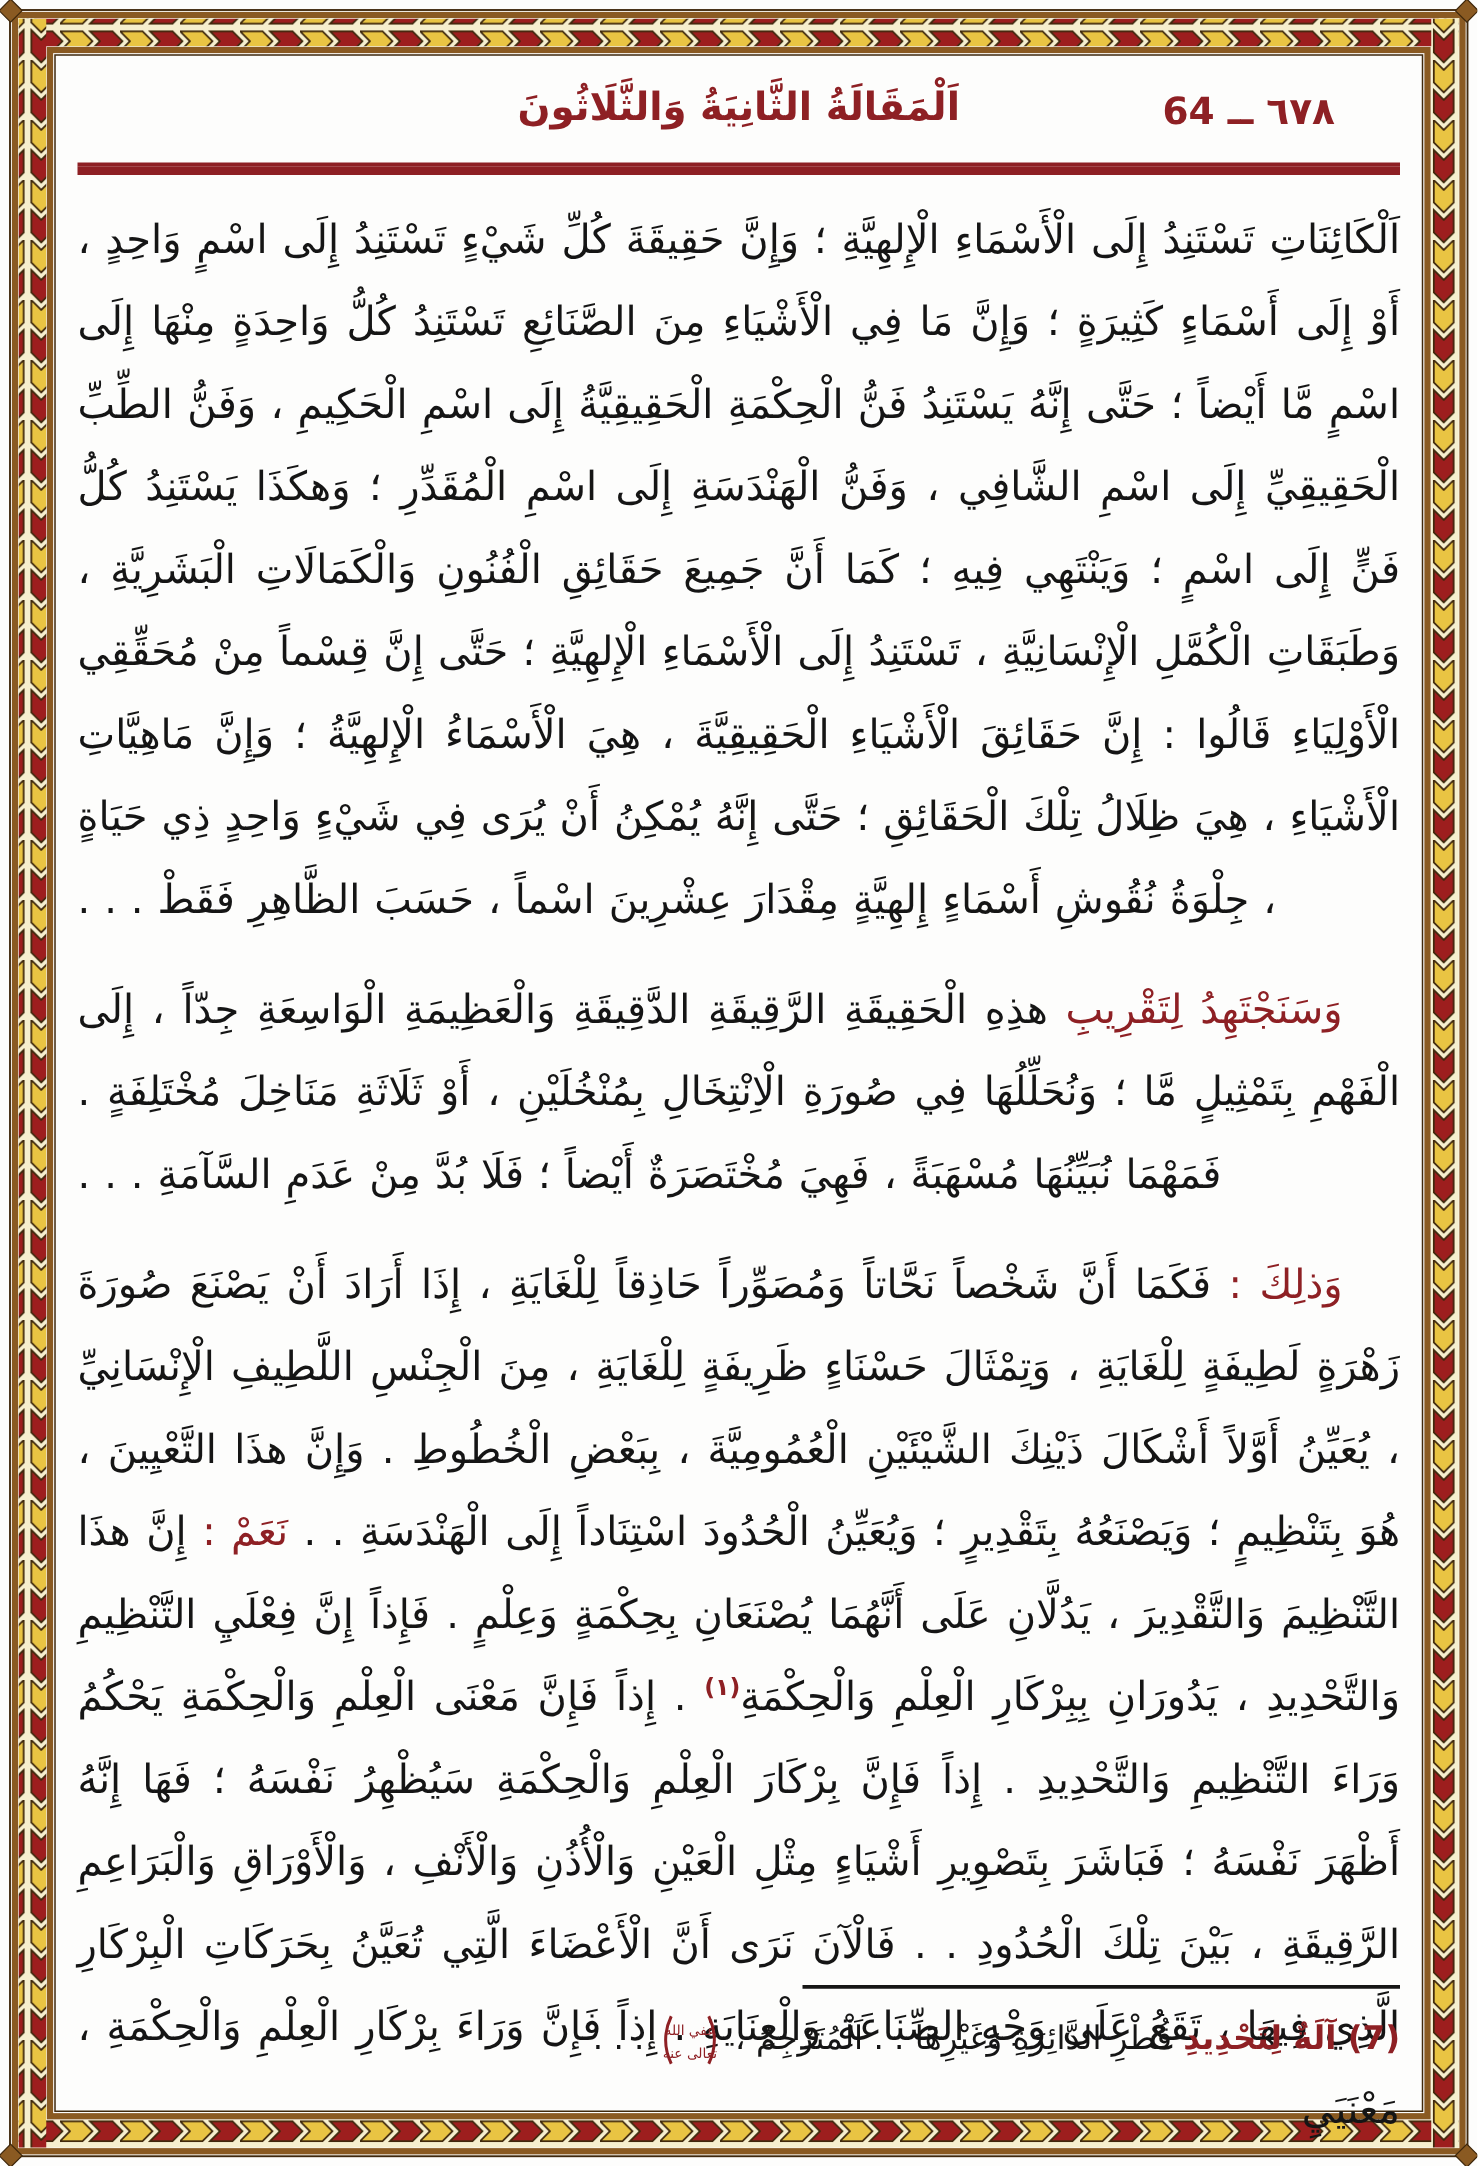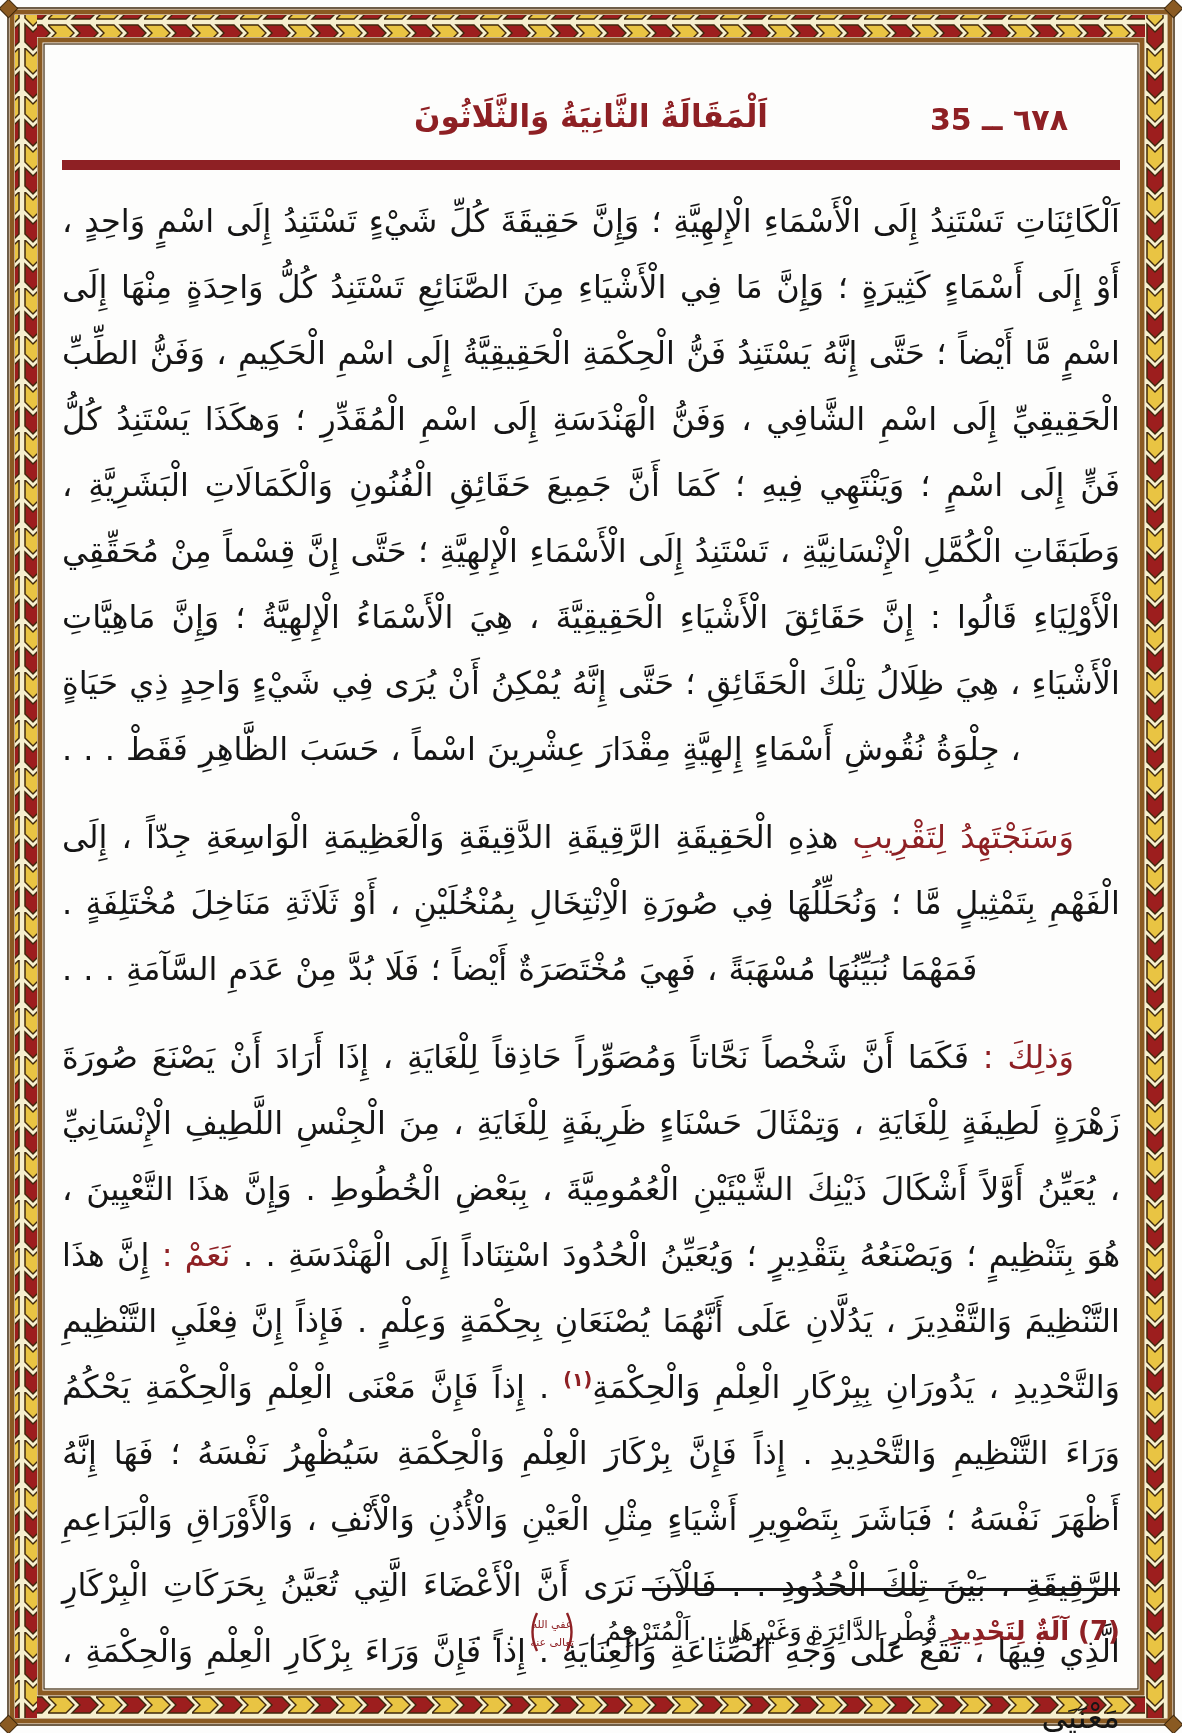--- a/index.html
+++ b/index.html
@@ -18,21 +18,21 @@
     width:1182px;height:1733px;
     background:#fdfdfc;
     overflow:hidden;
     font-family:"DejaVu Sans", sans-serif;
     color:var(--text-black);
   }
   .frame-svg{position:absolute;inset:0;width:100%;height:100%;}
   .content{
     position:absolute;left:62px;right:62px;top:0;bottom:0;
   }
-  .header-row{position:relative;margin-top:98px;height:50px;}
+  .header-row{position:relative;margin-top:68px;height:50px;}
   .page-number{
     position:absolute;right:52px;top:4px;
     direction:rtl;
     font-size:30px;font-weight:bold;color:var(--accent-red);
     letter-spacing:1px;
   }
   .page-title{
     text-align:center;direction:rtl;
     font-size:31px;font-weight:bold;color:var(--accent-red);
   }
@@ -104,21 +104,21 @@
     <rect x="2" y="2" width="13" height="13" transform="rotate(45 8.5 8.5)" style="fill:var(--border-brown);stroke:var(--border-outline);stroke-width:1"></rect>
     <rect x="1167" y="2" width="13" height="13" transform="rotate(45 1173.5 8.5)" style="fill:var(--border-brown);stroke:var(--border-outline);stroke-width:1"></rect>
     <rect x="2" y="1718" width="13" height="13" transform="rotate(45 8.5 1724.5)" style="fill:var(--border-brown);stroke:var(--border-outline);stroke-width:1"></rect>
     <rect x="1167" y="1718" width="13" height="13" transform="rotate(45 1173.5 1724.5)" style="fill:var(--border-brown);stroke:var(--border-outline);stroke-width:1"></rect>
   </svg>
 
   <div class="content">
 
     <div class="header-row">
       <div class="page-title">اَلْمَقَالَةُ الثَّانِيَةُ وَالثَّلَاثُونَ</div>
-      <div class="page-number">٦٧٨ ــ 35</div>
+      <div class="page-number">٦٧٨ ــ 64</div>
     </div>
 
     <div class="double-rule"></div>
 
     <div class="body-text">
       <p class="para p-last-left"><span class="seg-text">اَلْكَائِنَاتِ تَسْتَنِدُ إِلَى الْأَسْمَاءِ الْإِلهِيَّةِ ؛ وَإِنَّ حَقِيقَةَ كُلِّ شَيْءٍ تَسْتَنِدُ إِلَى اسْمٍ وَاحِدٍ ، أَوْ إِلَى أَسْمَاءٍ كَثِيرَةٍ ؛ وَإِنَّ مَا فِي الْأَشْيَاءِ مِنَ الصَّنَائِعِ تَسْتَنِدُ كُلُّ وَاحِدَةٍ مِنْهَا إِلَى اسْمٍ مَّا أَيْضاً ؛ حَتَّى إِنَّهُ يَسْتَنِدُ فَنُّ الْحِكْمَةِ الْحَقِيقِيَّةُ إِلَى اسْمِ الْحَكِيمِ ، وَفَنُّ الطِّبِّ الْحَقِيقِيِّ إِلَى اسْمِ الشَّافِي ، وَفَنُّ الْهَنْدَسَةِ إِلَى اسْمِ الْمُقَدِّرِ ؛ وَهكَذَا يَسْتَنِدُ كُلُّ فَنٍّ إِلَى اسْمٍ ؛ وَيَنْتَهِي فِيهِ ؛ كَمَا أَنَّ جَمِيعَ حَقَائِقِ الْفُنُونِ وَالْكَمَالَاتِ الْبَشَرِيَّةِ ، وَطَبَقَاتِ الْكُمَّلِ الْإِنْسَانِيَّةِ ، تَسْتَنِدُ إِلَى الْأَسْمَاءِ الْإِلهِيَّةِ ؛ حَتَّى إِنَّ قِسْماً مِنْ مُحَقِّقِي الْأَوْلِيَاءِ قَالُوا : إِنَّ حَقَائِقَ الْأَشْيَاءِ الْحَقِيقِيَّةَ ، هِيَ الْأَسْمَاءُ الْإِلهِيَّةُ ؛ وَإِنَّ مَاهِيَّاتِ الْأَشْيَاءِ ، هِيَ ظِلَالُ تِلْكَ الْحَقَائِقِ ؛ حَتَّى إِنَّهُ يُمْكِنُ أَنْ يُرَى فِي شَيْءٍ وَاحِدٍ ذِي حَيَاةٍ ، جِلْوَةُ نُقُوشِ أَسْمَاءٍ إِلهِيَّةٍ مِقْدَارَ عِشْرِينَ اسْماً ، حَسَبَ الظَّاهِرِ فَقَطْ . . .</span></p>
       <p class="para p-indent p-last-left"><span class="seg-red">وَسَنَجْتَهِدُ لِتَقْرِيبِ </span><span class="seg-text">هذِهِ الْحَقِيقَةِ الرَّقِيقَةِ الدَّقِيقَةِ وَالْعَظِيمَةِ الْوَاسِعَةِ جِدّاً ، إِلَى الْفَهْمِ بِتَمْثِيلٍ مَّا ؛ وَنُحَلِّلُهَا فِي صُورَةِ الْاِنْتِخَالِ بِمُنْخُلَيْنِ ، أَوْ ثَلَاثَةِ مَنَاخِلَ مُخْتَلِفَةٍ . فَمَهْمَا نُبَيِّنُهَا مُسْهَبَةً ، فَهِيَ مُخْتَصَرَةٌ أَيْضاً ؛ فَلَا بُدَّ مِنْ عَدَمِ السَّآمَةِ . . .</span></p>
       <p class="para p-indent p-last-justify"><span class="seg-red">وَذلِكَ : </span><span class="seg-text">فَكَمَا أَنَّ شَخْصاً نَحَّاتاً وَمُصَوِّراً حَاذِقاً لِلْغَايَةِ ، إِذَا أَرَادَ أَنْ يَصْنَعَ صُورَةَ زَهْرَةٍ لَطِيفَةٍ لِلْغَايَةِ ، وَتِمْثَالَ حَسْنَاءٍ ظَرِيفَةٍ لِلْغَايَةِ ، مِنَ الْجِنْسِ اللَّطِيفِ الْإِنْسَانِيِّ ، يُعَيِّنُ أَوَّلاً أَشْكَالَ ذَيْنِكَ الشَّيْئَيْنِ الْعُمُومِيَّةَ ، بِبَعْضِ الْخُطُوطِ . وَإِنَّ هذَا التَّعْيِينَ ، هُوَ بِتَنْظِيمٍ ؛ وَيَصْنَعُهُ بِتَقْدِيرٍ ؛ وَيُعَيِّنُ الْحُدُودَ اسْتِنَاداً إِلَى الْهَنْدَسَةِ . . </span><span class="seg-red">نَعَمْ : </span><span class="seg-text">إِنَّ هذَا التَّنْظِيمَ وَالتَّقْدِيرَ ، يَدُلَّانِ عَلَى أَنَّهُمَا يُصْنَعَانِ بِحِكْمَةٍ وَعِلْمٍ . فَإِذاً إِنَّ فِعْلَيِ التَّنْظِيمِ وَالتَّحْدِيدِ ، يَدُورَانِ بِبِرْكَارِ الْعِلْمِ وَالْحِكْمَةِ</span><span class="seg-supred">(١)</span><span class="seg-text"> . إِذاً فَإِنَّ مَعْنَى الْعِلْمِ وَالْحِكْمَةِ يَحْكُمُ وَرَاءَ التَّنْظِيمِ وَالتَّحْدِيدِ . إِذاً فَإِنَّ بِرْكَارَ الْعِلْمِ وَالْحِكْمَةِ سَيُظْهِرُ نَفْسَهُ ؛ فَهَا إِنَّهُ أَظْهَرَ نَفْسَهُ ؛ فَبَاشَرَ بِتَصْوِيرِ أَشْيَاءٍ مِثْلِ الْعَيْنِ وَالْأُذُنِ وَالْأَنْفِ ، وَالْأَوْرَاقِ وَالْبَرَاعِمِ الرَّقِيقَةِ ، بَيْنَ تِلْكَ الْحُدُودِ . . فَالْآنَ نَرَى أَنَّ الْأَعْضَاءَ الَّتِي تُعَيَّنُ بِحَرَكَاتِ الْبِرْكَارِ الَّذِي فِيهَا ، تَقَعُ عَلَى وَجْهِ الصِّنَاعَةِ وَالْعِنَايَةِ . إِذاً فَإِنَّ وَرَاءَ بِرْكَارِ الْعِلْمِ وَالْحِكْمَةِ ، مَعْنَيَيِ</span></p>
     </div>
 

